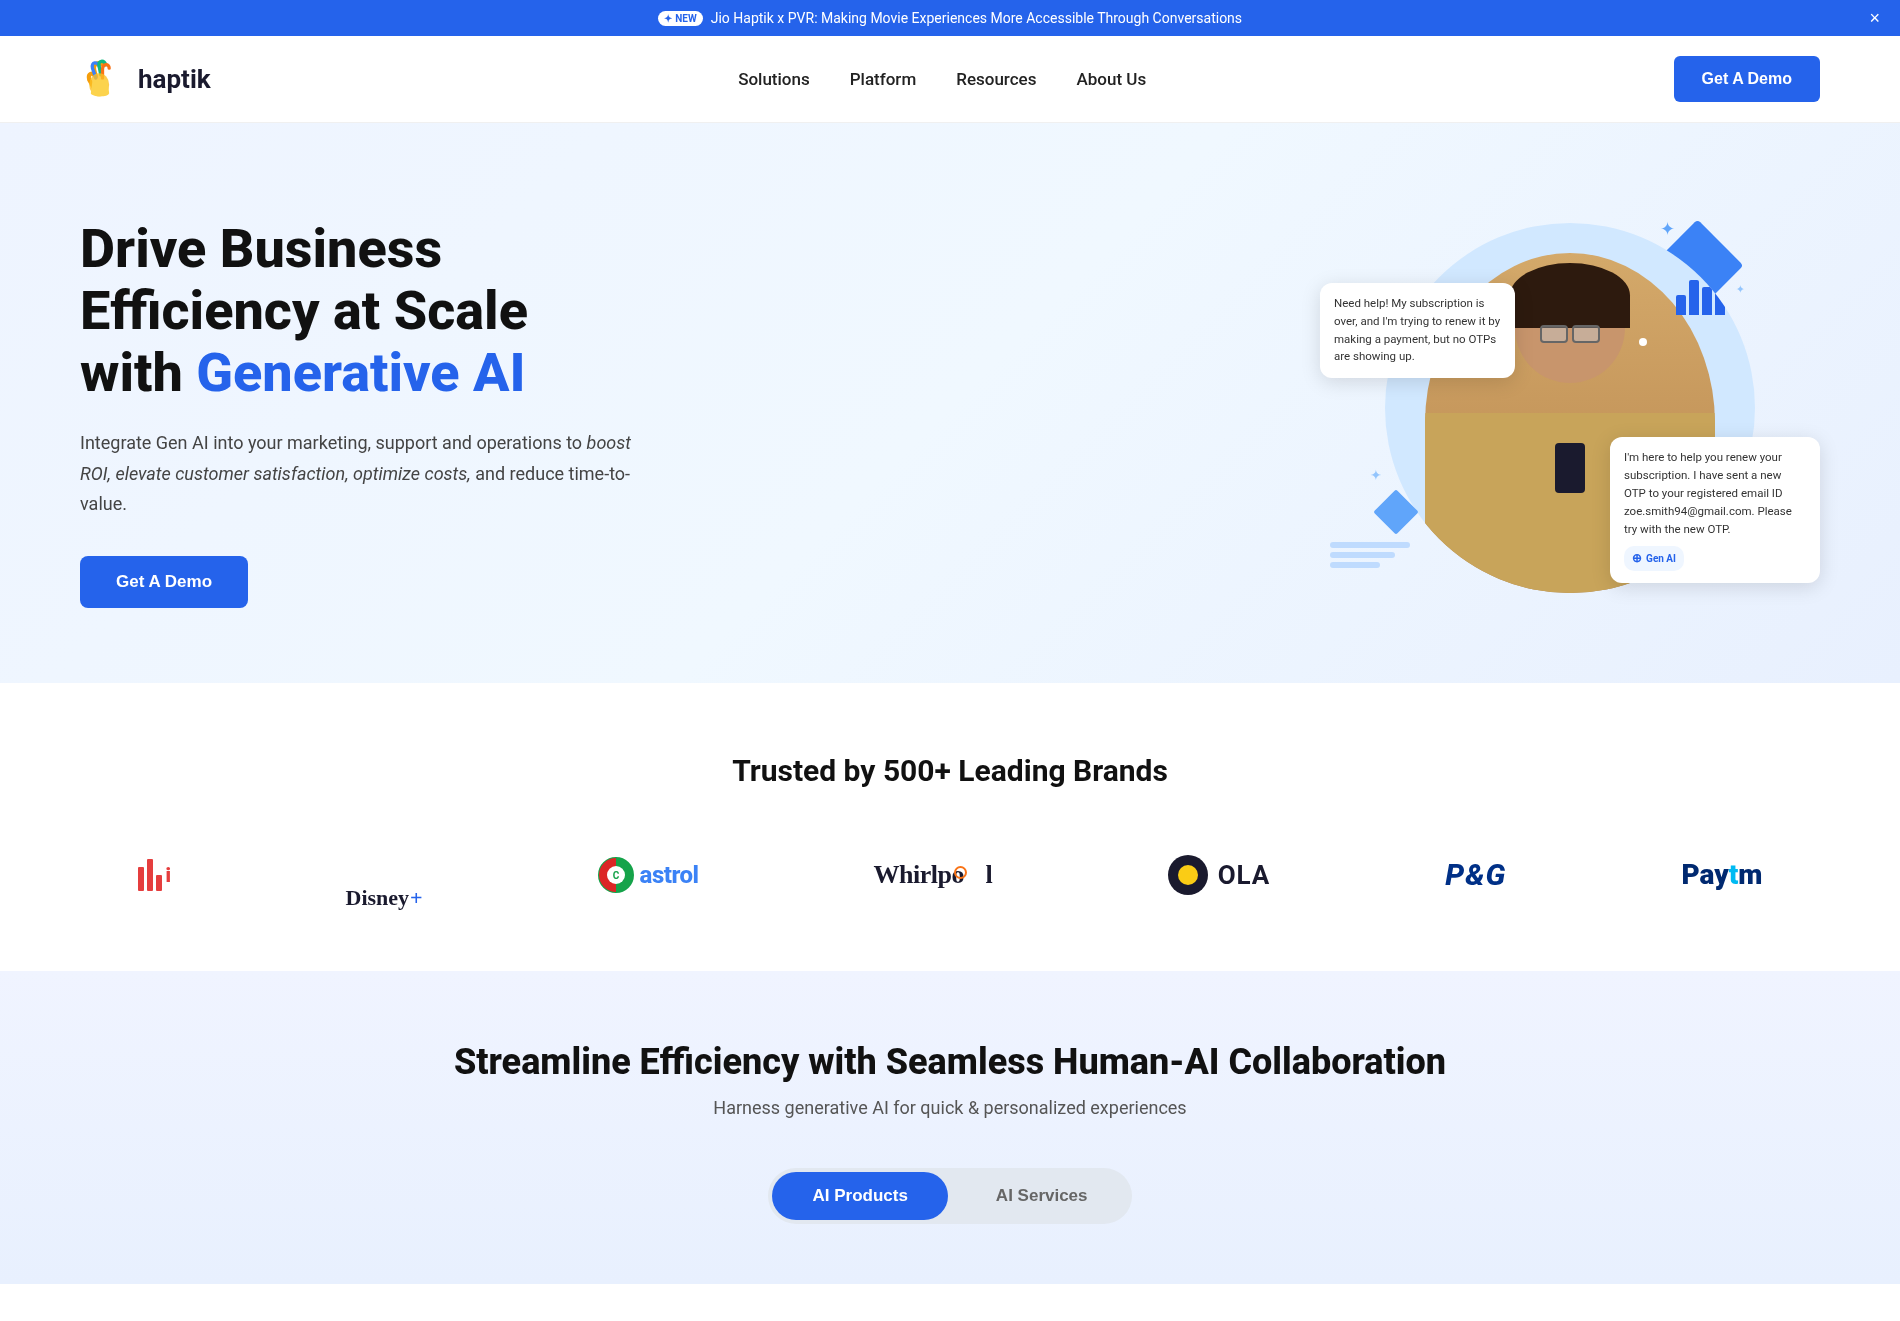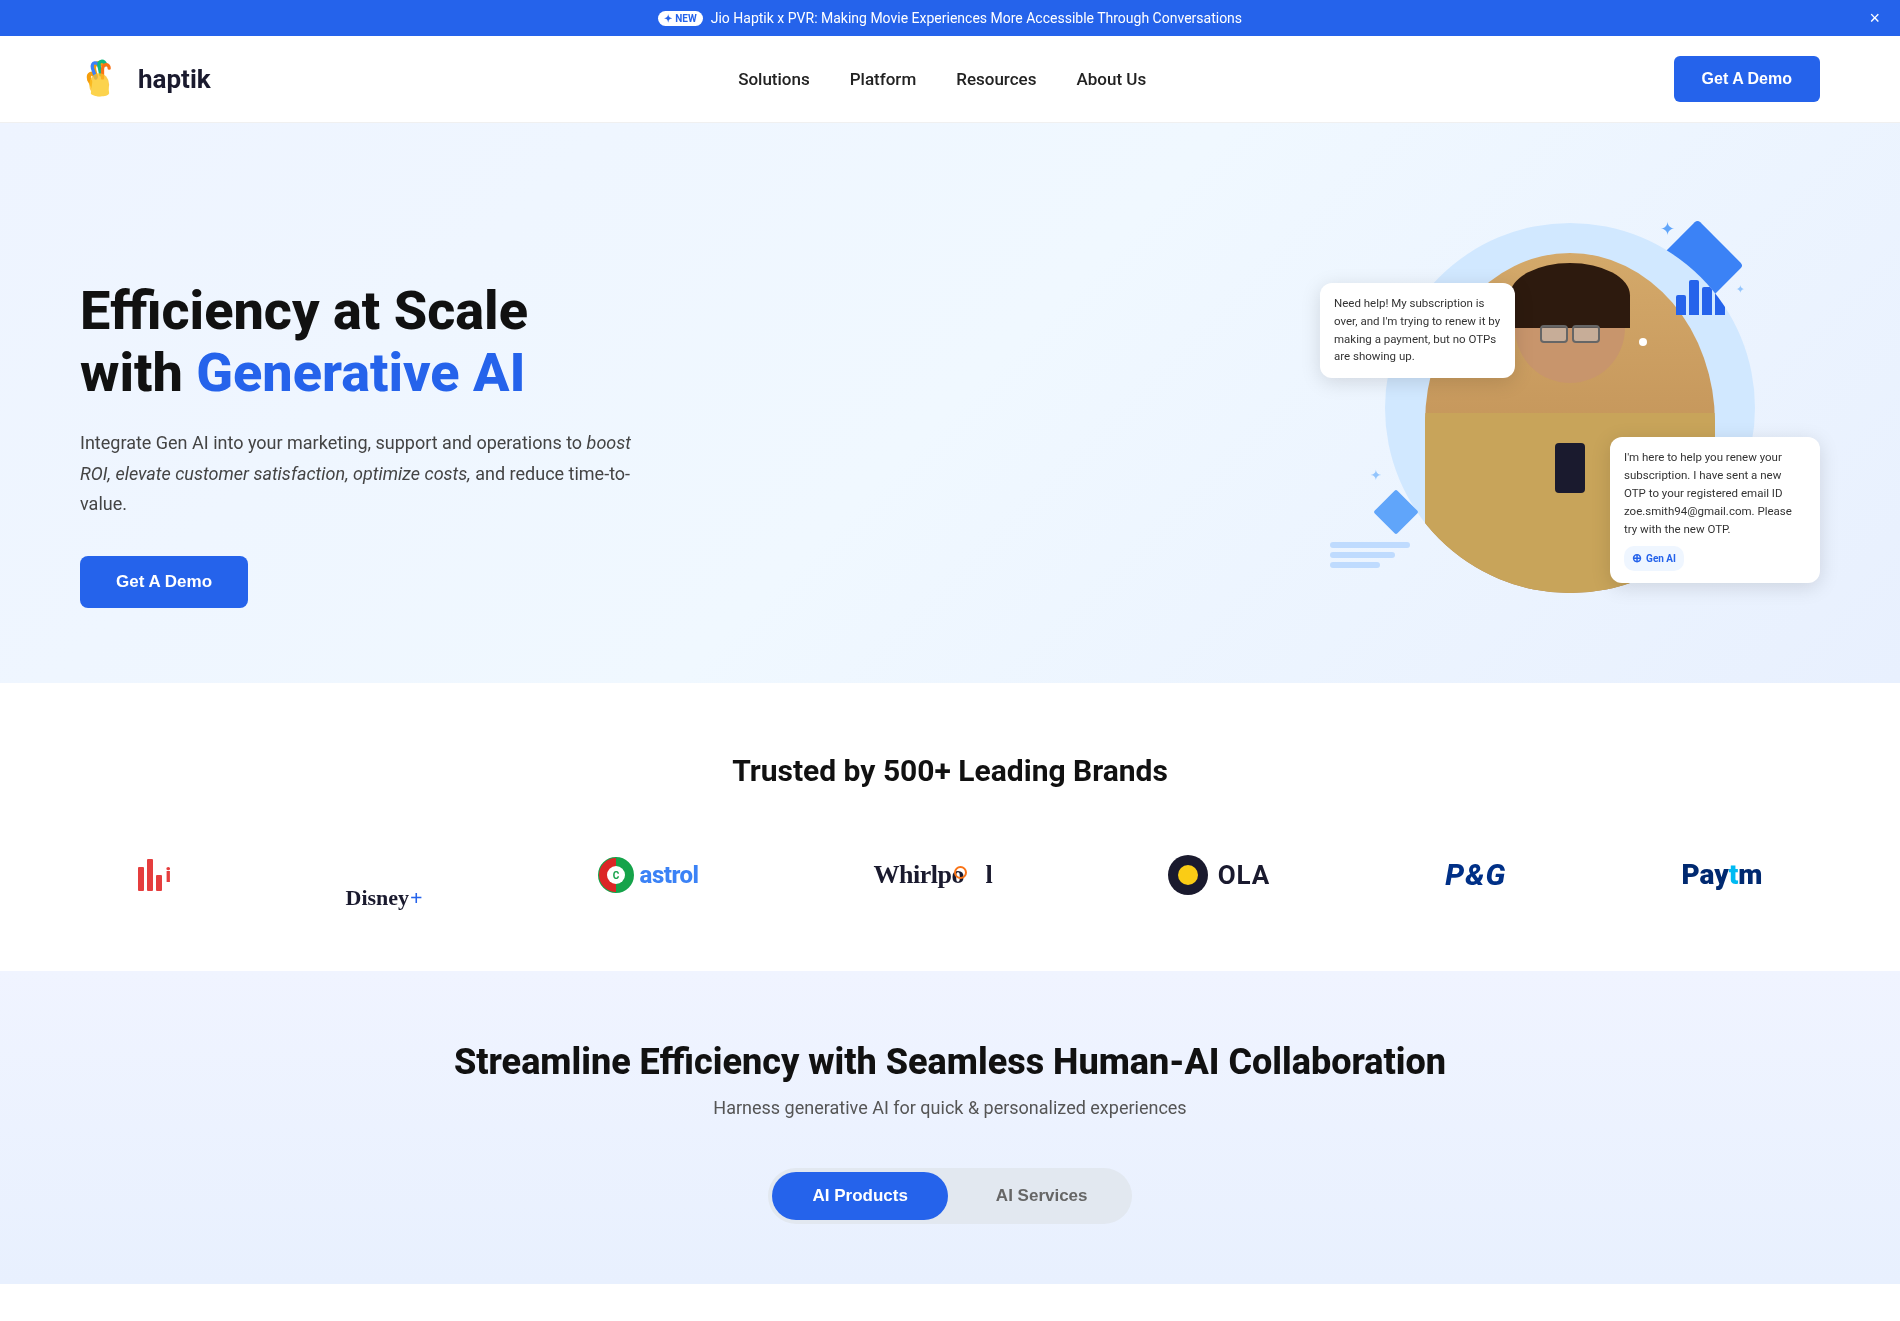--- a/index.html
+++ b/index.html
@@ -333,21 +333,21 @@
       <span>About Us</span>
     </a>
   </nav>
 
   <button class="get-demo-btn">Get A Demo</button>
 </header>
 
 <section class="hero">
   <div class="hero-content">
     <h1 class="hero-title">
-      <br>
+      <span>Drive Business</span><br>
       <span>Efficiency at Scale</span><br>
       <span>with </span><span class="highlight">Generative AI</span>
     </h1>
     <p class="hero-subtitle">
       Integrate Gen AI into your marketing, support and operations to <em>boost ROI, elevate customer satisfaction, optimize costs,</em> and reduce time-to-value.
     </p>
     <button class="hero-cta">Get A Demo</button>
   </div>
 
   <div class="hero-visual">

